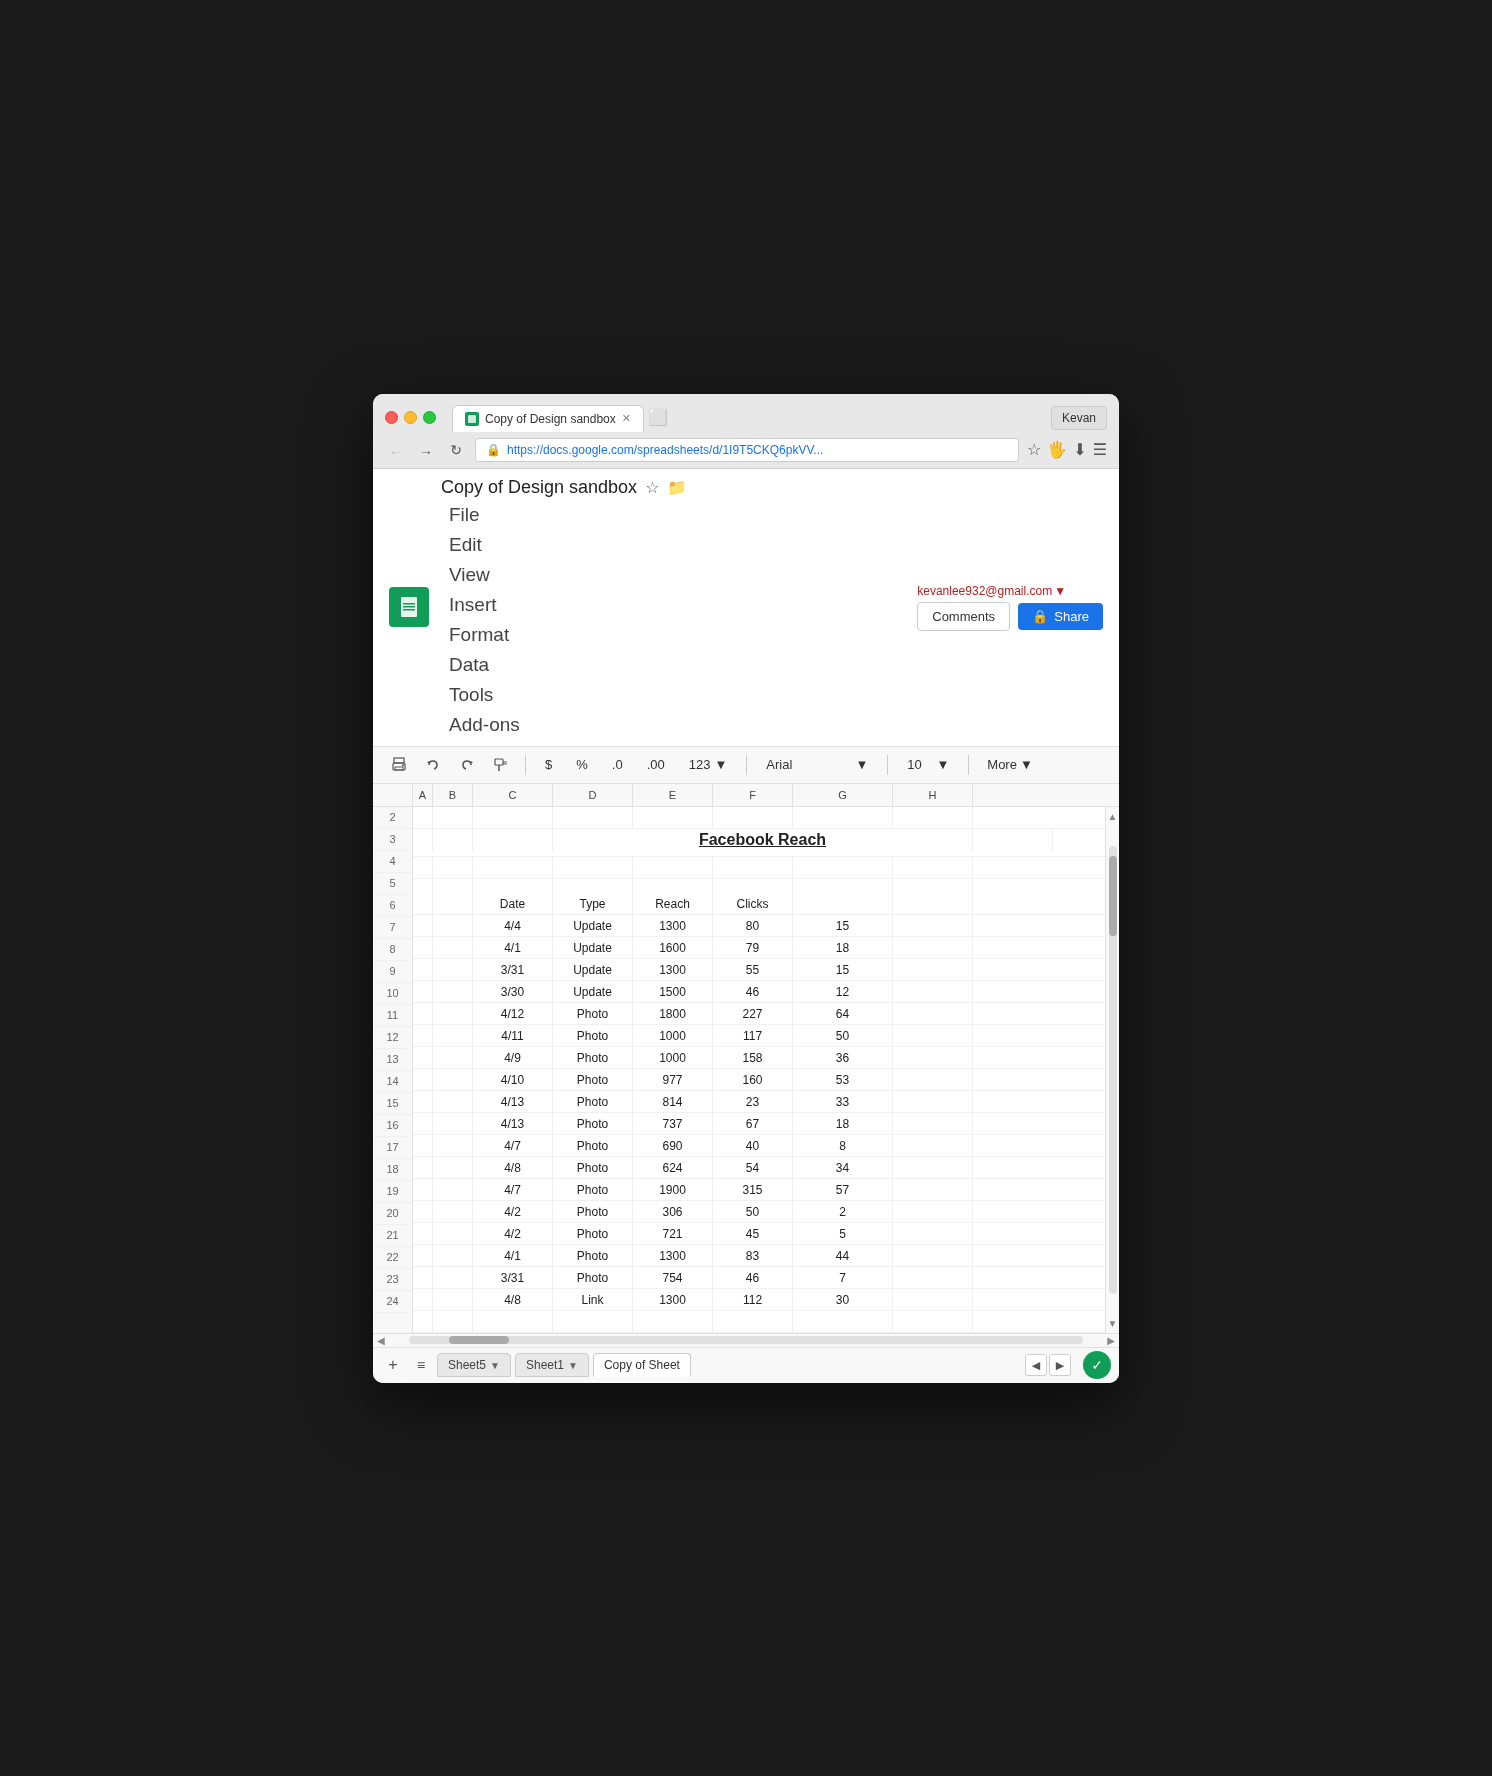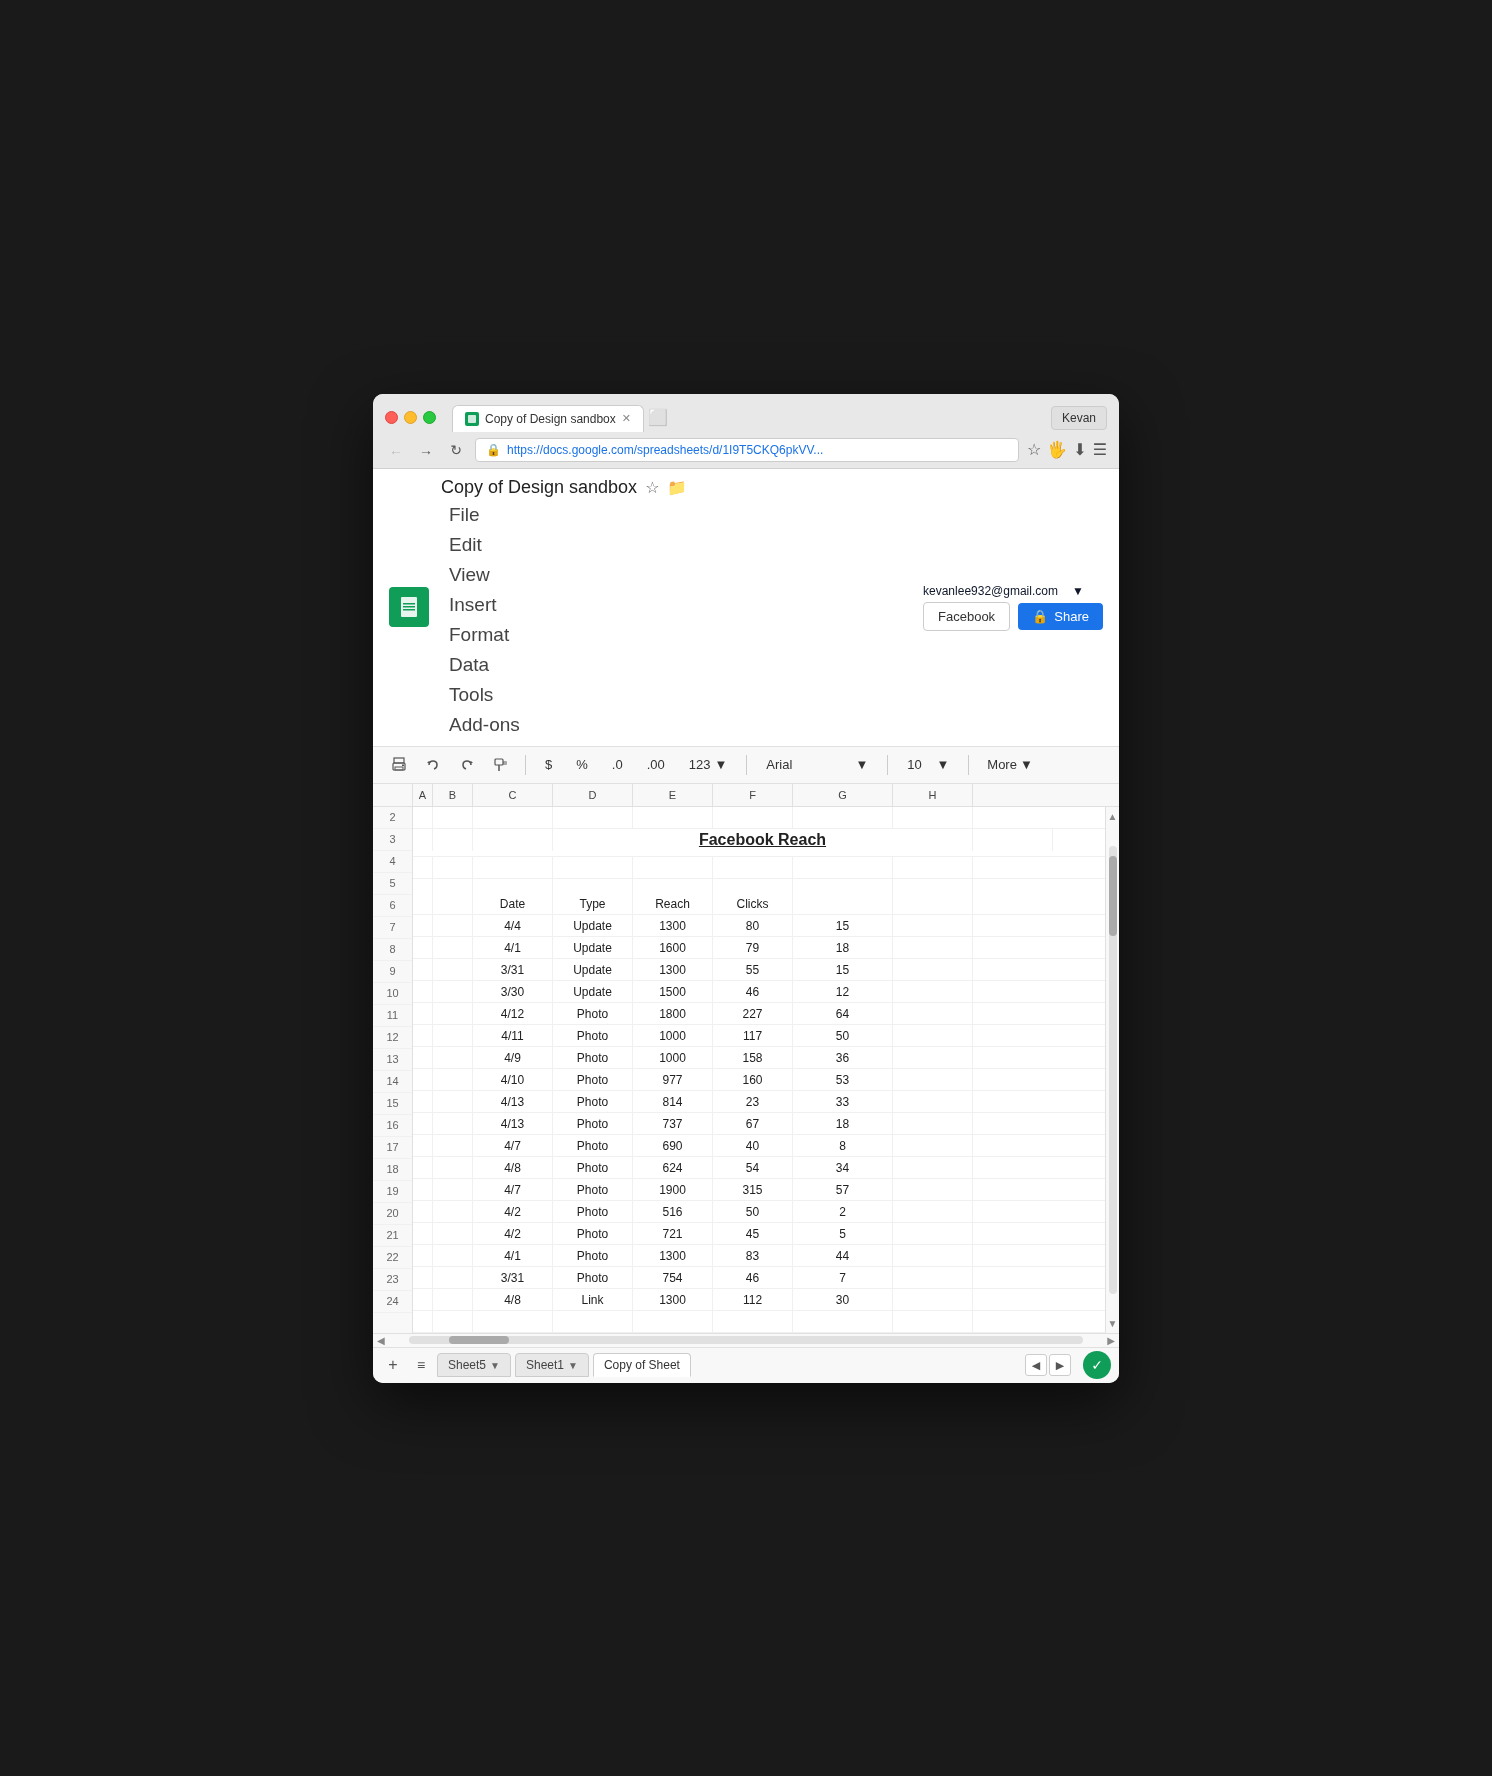--- a/index.html
+++ b/index.html
@@ -191,24 +191,24 @@
       cursor: pointer;
     }
     .header-right {
       display: flex;
       align-items: flex-start;
       flex-direction: column;
       gap: 4px;
     }
     .user-email {
       font-size: 12px;
-      color: #0f172a;
-      display: flex;
-      align-items: center;
-      gap: 14px;
+      color: #b91c1c;
+      display: flex;
+      align-items: center;
+      gap: 2px;
     }
     .header-actions {
       display: flex;
       gap: 8px;
       align-items: center;
     }
     .comments-btn {
       background: white;
       border: 1px solid #ccc;
       border-radius: 4px;
@@ -607,21 +607,21 @@
         <span class="doc-menu-item">Tools</span>
         <span class="doc-menu-item">Add-ons</span>
       </div>
     </div>
     <div class="header-right">
       <div class="user-email">
         <span>kevanlee932@gmail.com</span>
         <span>▼</span>
       </div>
       <div class="header-actions">
-        <button class="comments-btn">Facebook</button>
+        <button class="comments-btn">Comments</button>
         <button class="share-btn">
           <span>🔒</span>
           <span>Share</span>
         </button>
       </div>
     </div>
   </div>
 
   <div class="toolbar">
     <button class="toolbar-btn">
@@ -917,21 +917,21 @@
             <div class="cell cell-e">1900</div>
             <div class="cell cell-f">315</div>
             <div class="cell cell-g">57</div>
             <div class="cell cell-h"></div>
           </div>
           <div class="grid-row">
             <div class="cell cell-a"></div>
             <div class="cell cell-b"></div>
             <div class="cell cell-c">4/2</div>
             <div class="cell cell-d">Photo</div>
-            <div class="cell cell-e">516</div>
+            <div class="cell cell-e">306</div>
             <div class="cell cell-f">50</div>
             <div class="cell cell-g">2</div>
             <div class="cell cell-h"></div>
           </div>
           <div class="grid-row">
             <div class="cell cell-a"></div>
             <div class="cell cell-b"></div>
             <div class="cell cell-c">4/2</div>
             <div class="cell cell-d">Photo</div>
             <div class="cell cell-e">721</div>

